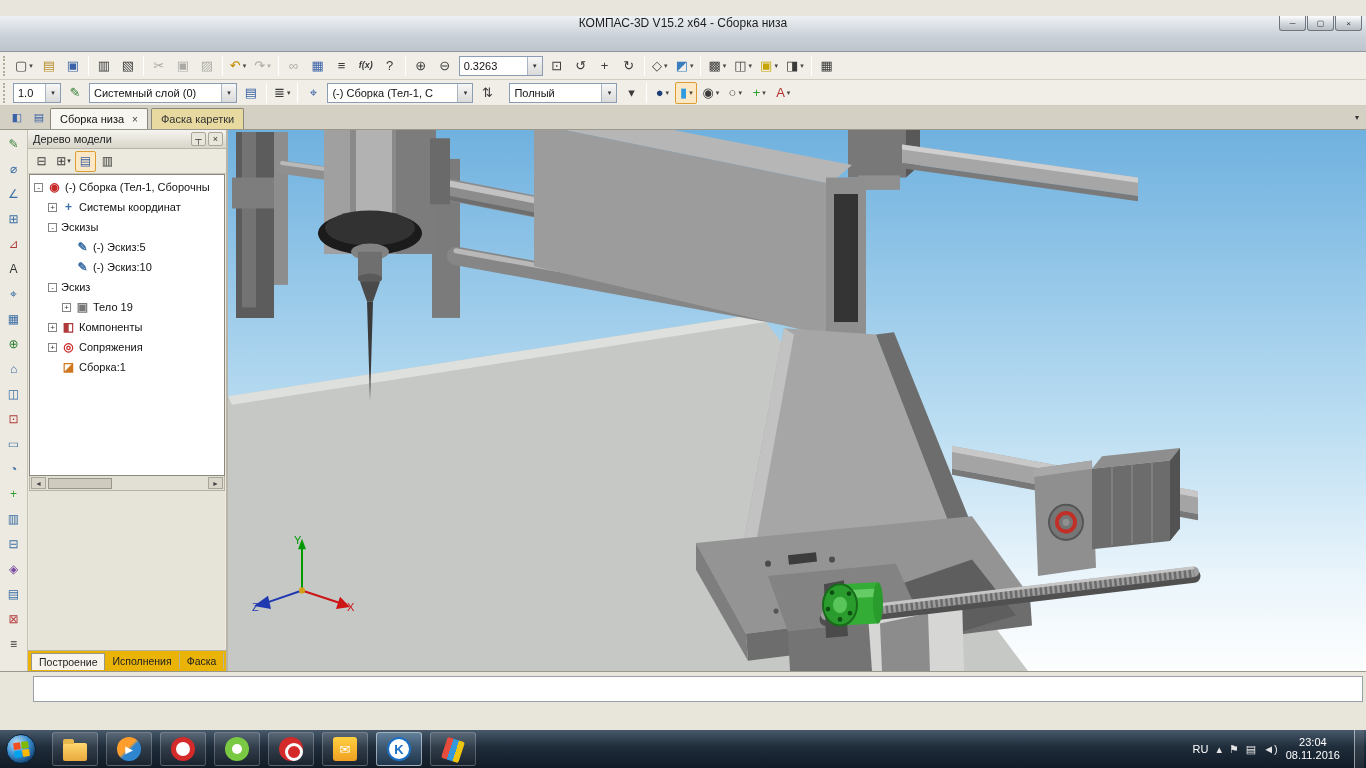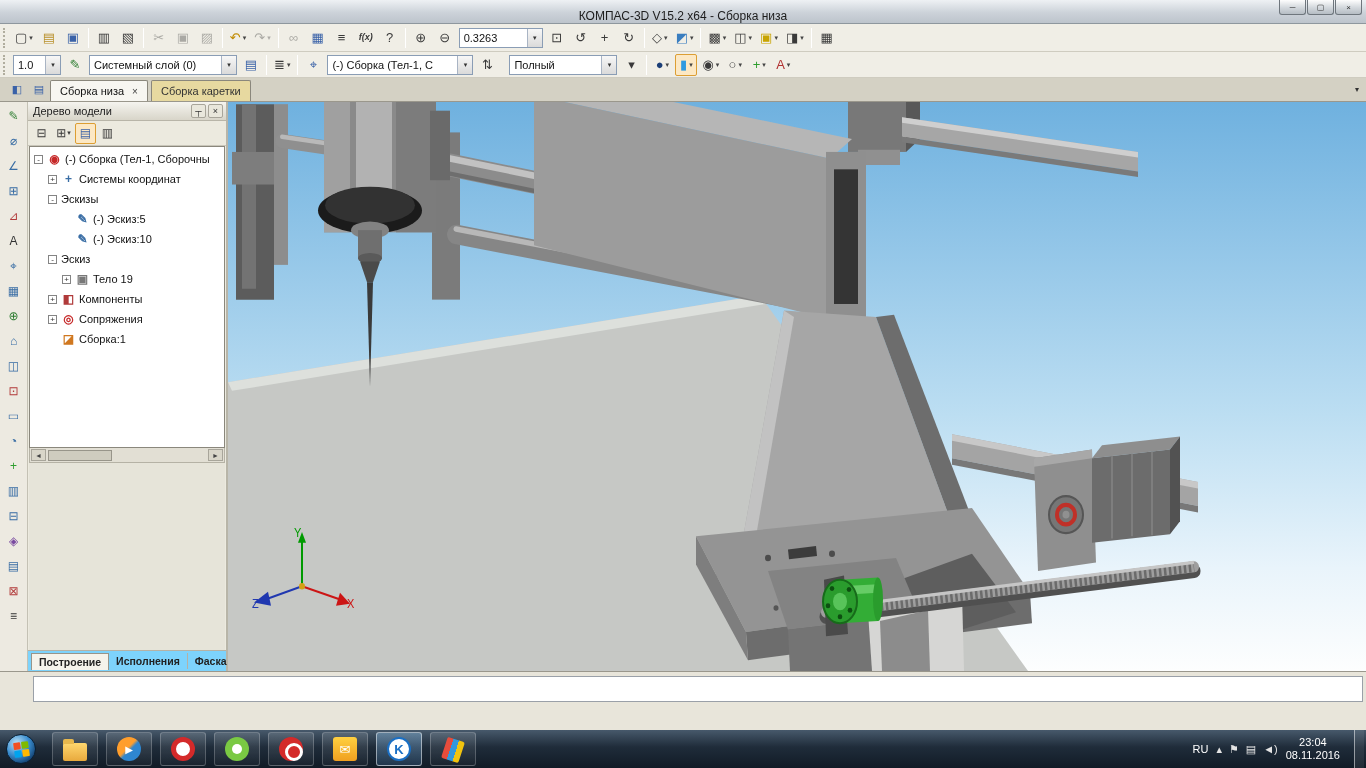--- a/index.html
+++ b/index.html
@@ -1,21 +1,21 @@
 <!DOCTYPE html>
 <html><head>
 <meta charset="utf-8">
 <style>
 *{margin:0;padding:0;box-sizing:border-box;}
 html,body{width:1366px;height:768px;overflow:hidden;}
 body{font-family:"Liberation Sans",sans-serif;font-size:12px;background:#e8e5dc;-webkit-user-select:none;user-select:none;}
 #app{width:1366px;height:768px;display:flex;flex-direction:column;}
 
 
-.titlebar{height:24px;background:linear-gradient(#eef1f4,#ccd2d9 55%,#bdc4cc);display:flex;align-items:flex-end;position:relative;border-bottom:1px solid #8e979e;}
+.titlebar{height:36px;background:linear-gradient(#eef1f4,#ccd2d9 55%,#bdc4cc);display:flex;align-items:flex-start;position:relative;border-bottom:1px solid #8e979e;margin-top:16px;}
 .title-text{flex:1;text-align:center;font-size:12px;color:#1d1d1d;}
 .win-controls{position:absolute;right:4px;top:0;display:flex;}
 .win-btn{width:27px;height:15px;border:1px solid #6f767d;border-top:none;border-radius:0 0 3px 3px;background:linear-gradient(#fdfdfd,#d2d7dc 55%,#b6bdc4);font-size:8px;display:flex;align-items:center;justify-content:center;color:#333;margin-left:1px;}
 
 
 .menubar{height:24px;background:#f0eee6;display:flex;align-items:center;padding-left:4px;border-bottom:1px solid #d9d6c9;}
 .menu-item{padding:3px 9px;font-size:12px;color:#1a1a1a;}
 .toolbar{background:#f0eee6;display:flex;align-items:center;padding:1px 2px;border-bottom:1px solid #cfccc0;}
 #toolbar1{height:28px;}
 #toolbar2{height:26px;}
@@ -55,21 +55,21 @@
 .tree{height:302px;background:#fff;border:1px solid #8a877c;margin:0 1px;overflow:hidden;padding-top:2px;}
 .tree-row{height:20px;display:flex;align-items:center;font-size:11px;color:#111;white-space:nowrap;}
 .exp{width:9px;height:9px;border:1px solid #848484;background:#fff;font-size:8px;line-height:7px;text-align:center;margin-right:4px;flex:none;color:#333;}
 .exp-spacer{width:13px;flex:none;}
 .tree-icon{width:15px;margin-right:3px;font-size:12px;flex:none;text-align:center;font-weight:bold;}
 .hscroll{height:15px;margin:0 1px;background:#e2dfd4;border:1px solid #b5b2a5;border-top:none;display:flex;align-items:center;padding:0 1px;}
 .hs-arrow{width:15px;height:12px;background:#d9d6c9;border:1px solid #a8a59a;font-size:7px;display:flex;align-items:center;justify-content:center;color:#444;flex:none;}
 .hs-track{flex:1;height:12px;display:flex;align-items:center;}
 .hs-thumb{width:64px;height:11px;background:#cfccbf;border:1px solid #98958a;margin-left:2px;}
 .panel-empty{flex:1;background:#e6e4d9;margin:0 1px;}
-.panel-tabs{height:21px;display:flex;align-items:center;background:#7dd3fc;border-top:1px solid #b5b2a5;padding-left:3px;font-weight:bold;}
+.panel-tabs{height:21px;display:flex;align-items:center;background:#eab308;border-top:1px solid #b5b2a5;padding-left:3px;}
 .panel-tab{padding:2px 7px;font-size:10.5px;color:#222;border-right:1px solid #b5b2a5;}
 .panel-tab.active{background:#f5f3eb;border:1px solid #98958a;border-bottom:none;}
 .viewport{flex:1;position:relative;background:#fff;min-width:0;}
 .viewport svg{position:absolute;left:0;top:0;width:100%;height:100%;display:block;}
 
 
 .propbar{height:34px;background:#e8e5da;display:flex;align-items:center;padding:3px 3px 3px 33px;flex:none;}
 .prop-input{flex:1;height:26px;background:#fff;border:1px solid #9aa0a8;font-family:inherit;}
 .gapbar{height:24px;background:#e8e5da;flex:none;}
 .statusbar{height:26px;background:#eceadf;border-top:1px solid #fff;display:flex;align-items:center;padding-left:6px;font-size:11px;color:#2a2a2a;flex:none;}
@@ -294,21 +294,21 @@
     </div>
 
   <div class="tabbar" id="tabs">
       <div class="tabbar-ico">◧</div>
       <div class="tabbar-ico">▤</div>
       <div class="tab active">
         <span class="tab-label">Сборка низа</span>
         <span class="tab-close">×</span>
       </div>
       <div class="tab inactive">
-        <span class="tab-label">Сборка каретки</span>
+        <span class="tab-label">Фаска каретки</span>
       </div>
       <div class="tab-arrow">▾</div>
     </div>
 
   <div class="main">
     <div class="strip" id="strip">
         <div class="strip-btn">
           <span style="color: rgb(46, 125, 50);">✎</span>
         </div>
         <div class="strip-btn">

